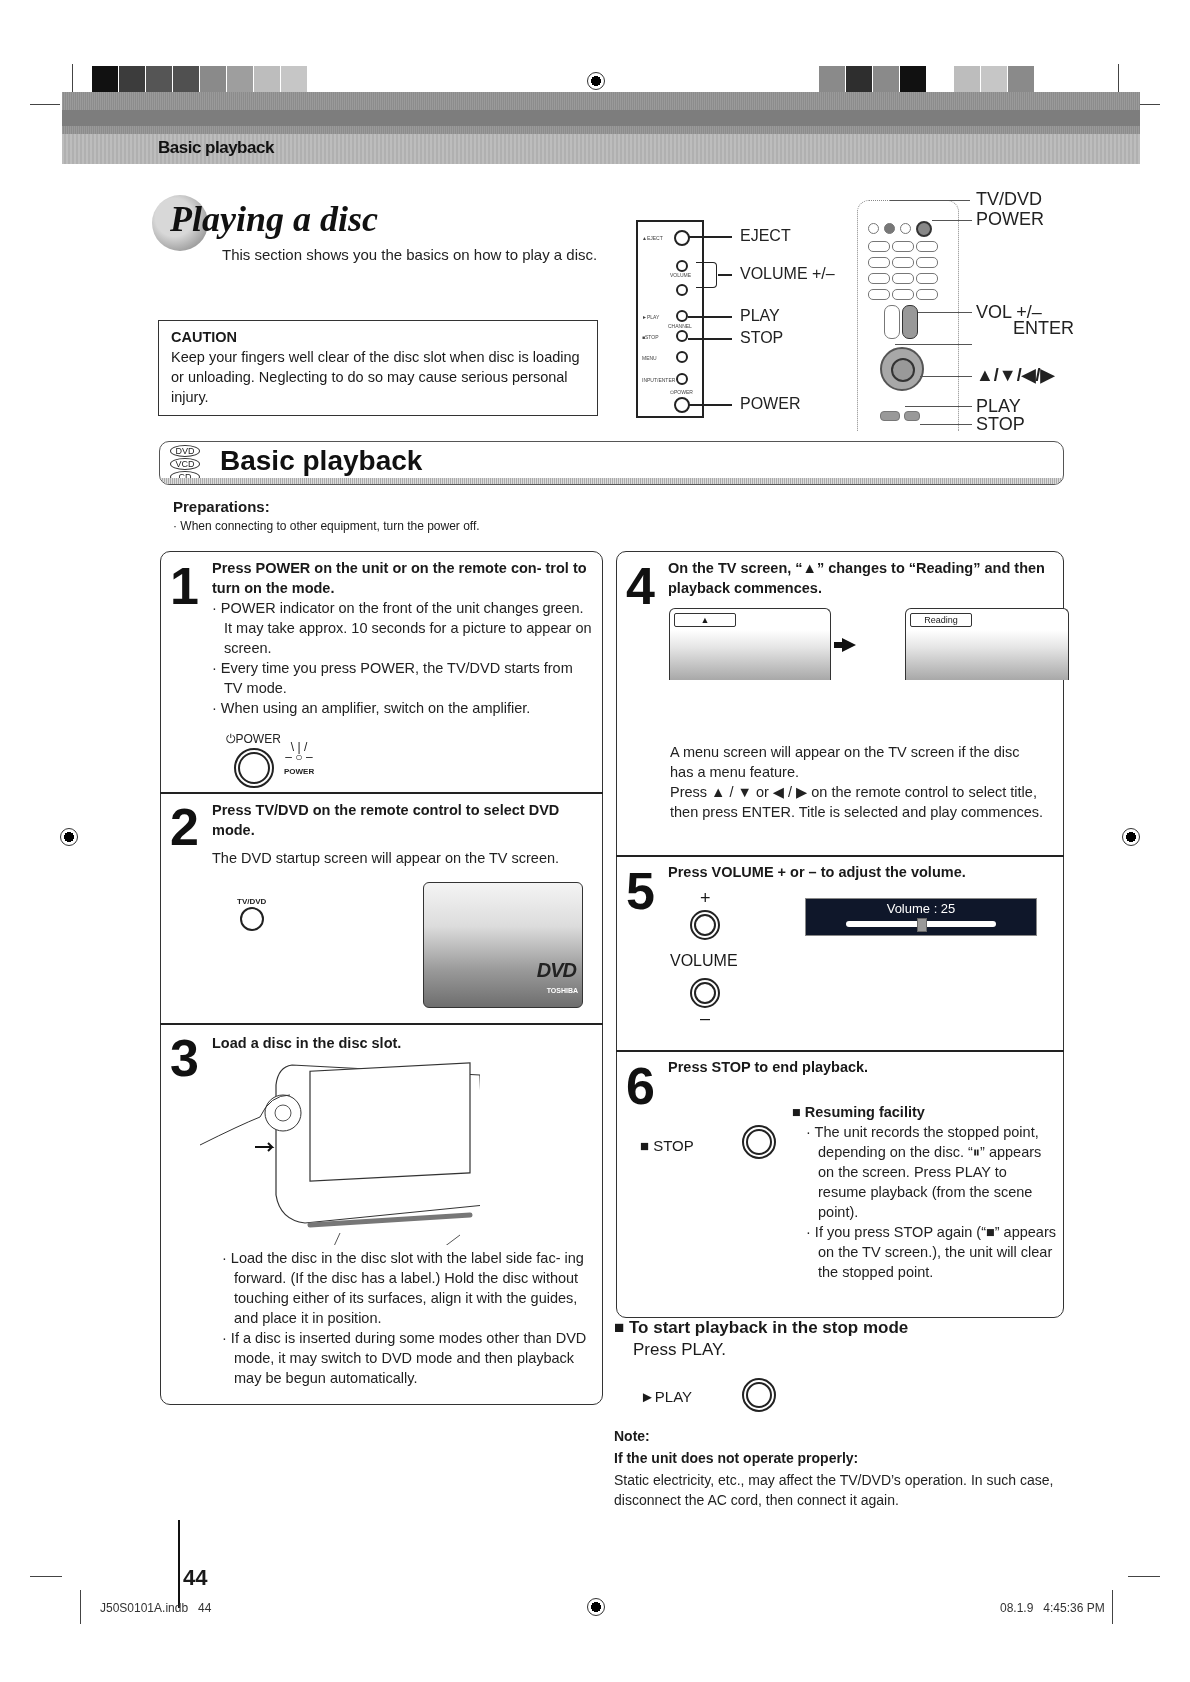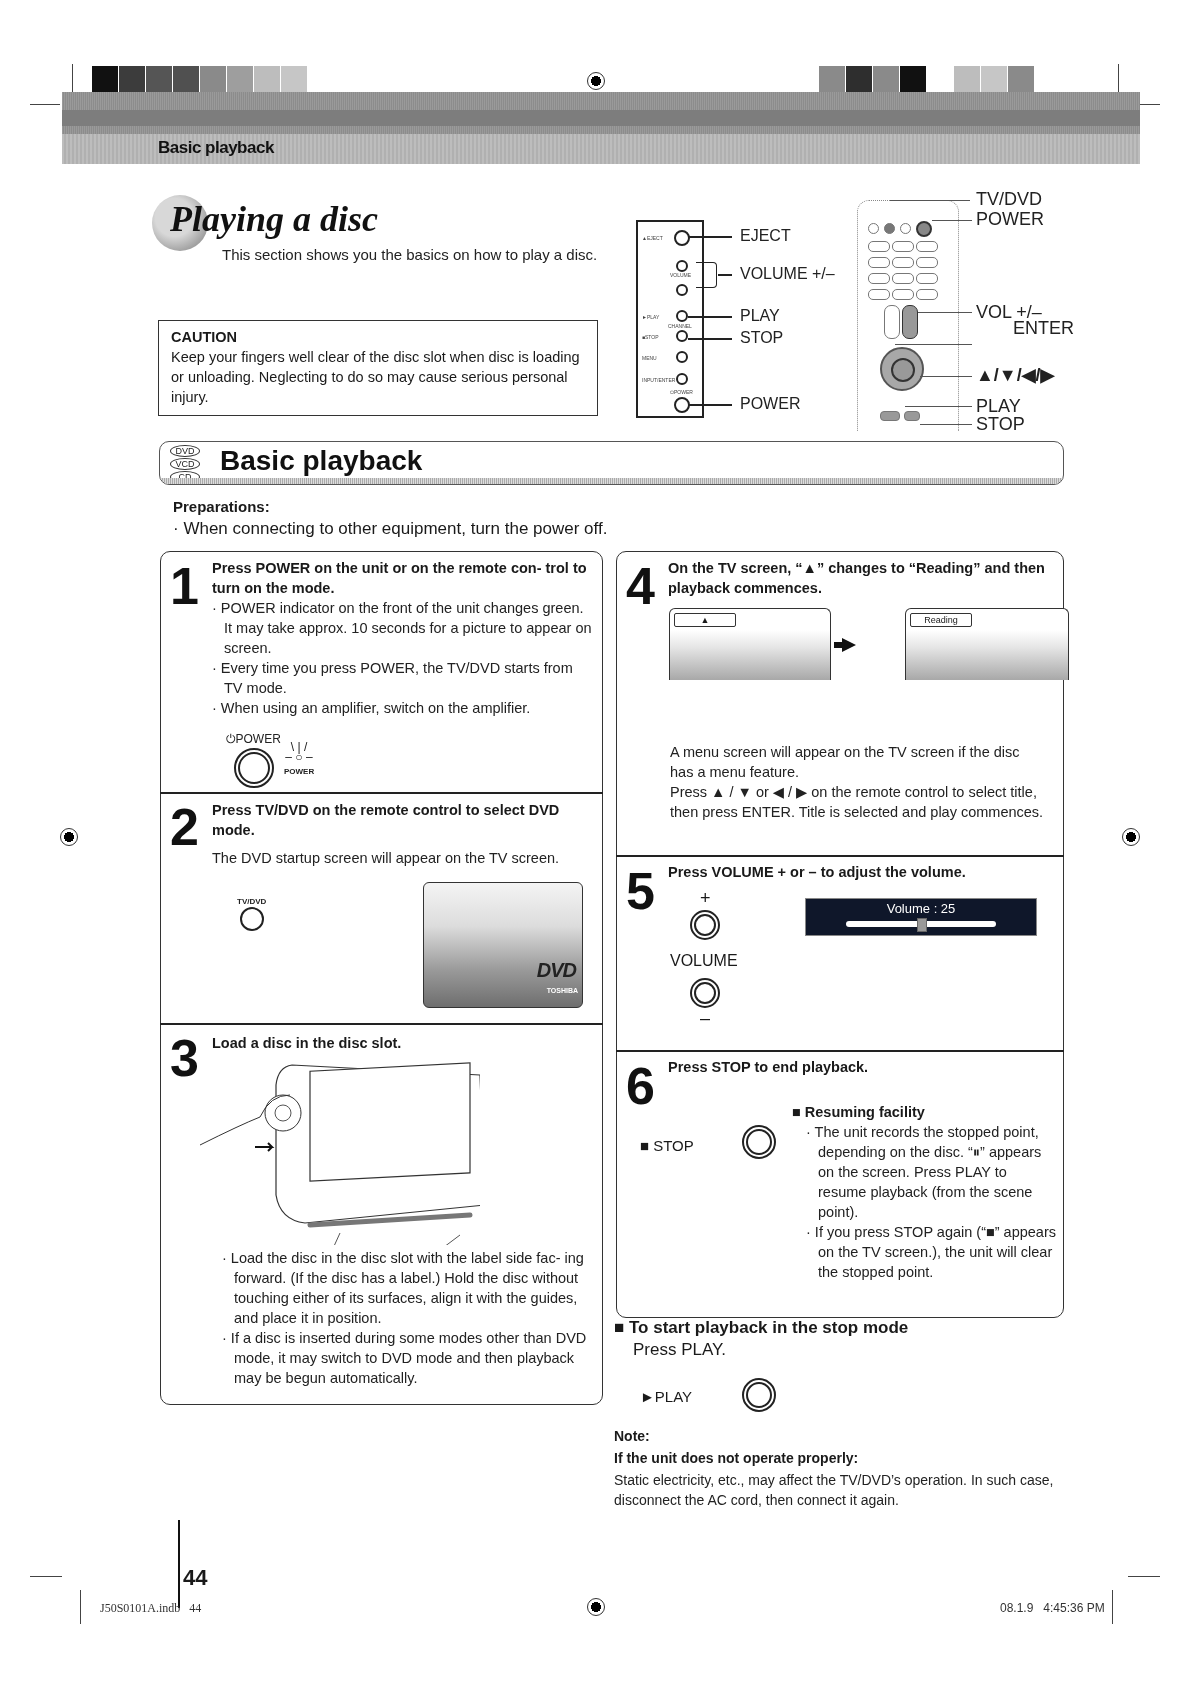--- a/index.html
+++ b/index.html
@@ -47,21 +47,21 @@
 
   
   .sect { left: 159px; top: 441px; width: 905px; height: 44px; border: 1px solid #555; border-radius: 10px; box-sizing:border-box; overflow:hidden;
     background: #fff; }
   .sect .shade { position:absolute; left:0; bottom:0; width:100%; height:6px; background: repeating-linear-gradient(90deg,#aaa 0 1px,#ddd 1px 2px); }
   .sect-title { position:absolute; left: 60px; top: 3px; font-size: 28px; font-weight: bold; color:#111; }
   .disc-badges { position:absolute; left: 10px; top: 3px; }
   .badge { display:block; font-size: 9px; line-height: 10px; padding: 0 4px; border: 1px solid #333; border-radius: 50%; margin-bottom: 1px; text-align:center; width:20px; color:#222; }
 
   .prep-h { left: 173px; top: 498px; font-size: 15px; font-weight: bold; }
-  .prep-t { left: 173px; top: 519px; font-size: 17px; }
+  .prep-t { left: 173px; top: 519px; font-size: 12px; }
 
   
   .colbox { border: 1px solid #333; border-radius: 10px; box-sizing: border-box; }
   .stepnum { position:absolute; font-size: 52px; font-weight: bold; color:#111; line-height: 1; }
   .stephead { position:absolute; font-size: 14.5px; font-weight: bold; line-height: 20px; }
   .body { position:absolute; font-size: 14.5px; line-height: 20px; color:#222; }
   .bul { padding-left: 12px; text-indent: -12px; margin: 0; }
   .divider { position:absolute; height: 1.5px; background:#222; }
 
   .bigbtn { position:absolute; border-radius: 50%; border: 4px double #222; background: #fff; box-sizing: border-box; }
@@ -301,17 +301,17 @@
 <div class="note-h" style="left:614px;top:1428px;">Note:</div>
 <div class="note-h" style="left:614px;top:1450px;">If the unit does not operate properly:</div>
 <div class="body" style="left:614px;top:1470px;width:450px;font-size:14px;">Static electricity, etc., may affect the TV/DVD’s operation. In such case, disconnect the AC cord, then connect it again.</div>
 
 <div class="abs vline" style="left:178px;top:1520px;height:88px;width:2px;background:#111;"></div>
 <div class="abs pagenum">44</div>
 <div class="abs hline" style="left:30px;top:1576px;width:32px;"></div>
 <div class="abs hline" style="left:1128px;top:1576px;width:32px;"></div>
 <div class="abs vline" style="left:80px;top:1590px;height:34px;"></div>
 <div class="abs vline" style="left:1112px;top:1590px;height:34px;"></div>
-<div class="foot" style="left:100px;top:1601px;white-space:pre;font-family:Liberation Serif, serif;">J50S0101A.indb   44</div>
+<div class="foot" style="left:100px;top:1601px;white-space:pre;">J50S0101A.indb   44</div>
 <div class="abs regmark" style="left:587px;top:1598px;"></div>
 <div class="foot" style="left:1000px;top:1601px;white-space:pre;">08.1.9   4:45:36 PM</div>
 <div class="abs regmark" style="left:60px;top:828px;"></div>
 <div class="abs regmark" style="left:1122px;top:828px;"></div>
 
 </body></html>

